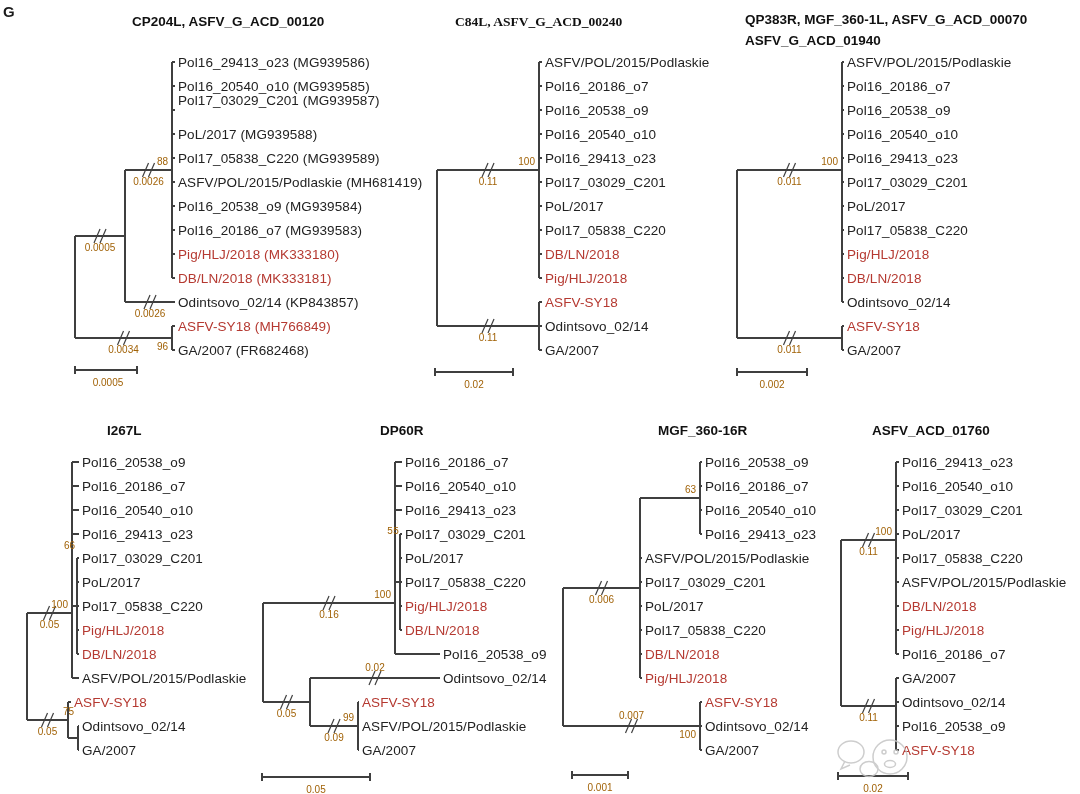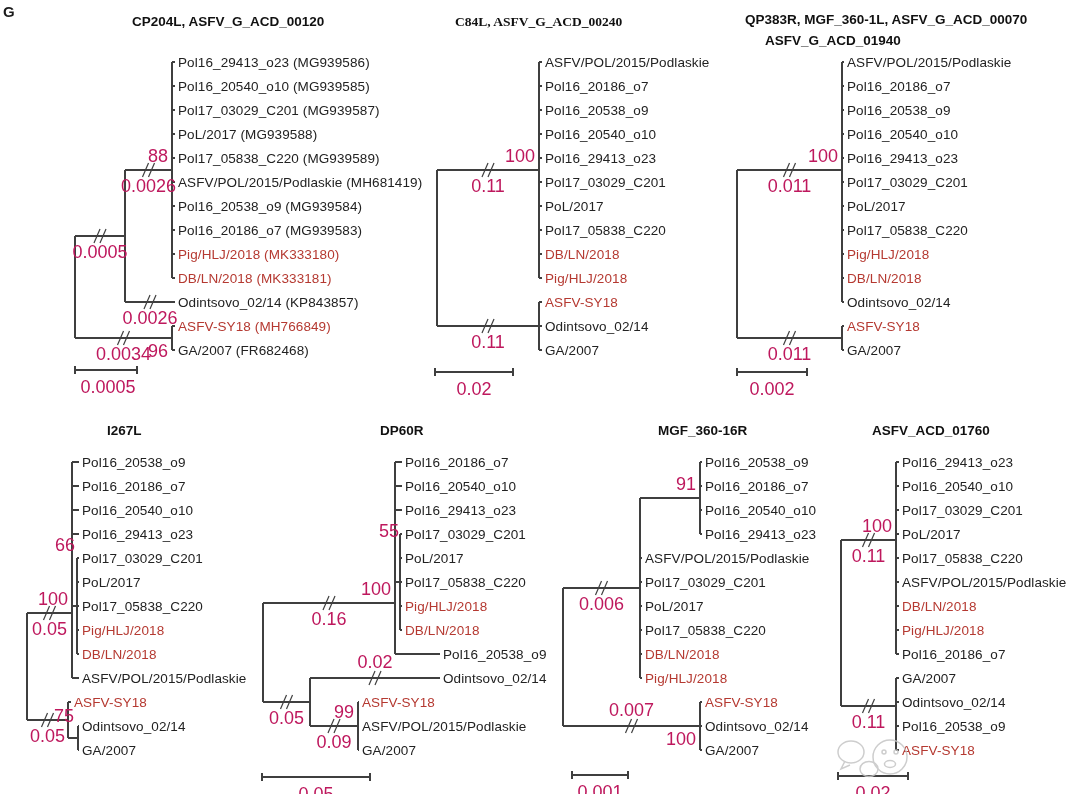--- a/index.html
+++ b/index.html
@@ -4,21 +4,21 @@
 <style>
   html,body{margin:0;padding:0;background:#fff;}
   .page{position:relative;width:1080px;height:794px;background:#ffffff;
         font-family:"Liberation Sans",sans-serif;overflow:hidden;}
   .fig-label{position:absolute;left:3px;top:3px;font-size:15px;font-weight:bold;color:#1a1a1a;}
   svg.layer{position:absolute;left:0;top:0;}
   .leaf{position:absolute;transform:translateY(-50%);font-size:13.5px;color:#222;
         white-space:nowrap;letter-spacing:.1px;}
   .leaf.red{color:#b53931;}
   .leaf.u{text-underline-offset:3px;text-decoration-thickness:1.2px;}
-  .ann{position:absolute;font-size:18px;color:#be185d;white-space:nowrap;}
+  .ann{position:absolute;font-size:10px;color:#a16207;white-space:nowrap;}
   .title{position:absolute;font-size:13.5px;font-weight:bold;color:#111;white-space:nowrap;}
   .wm-text{position:absolute;font-size:27px;font-weight:bold;letter-spacing:1px;
            color:rgba(225,225,225,0.35);-webkit-text-stroke:1.2px rgba(165,165,165,0.75);
            white-space:nowrap;}
 </style>
 </head>
 <body>
 
 <div class="page">
   <div class="fig-label">G</div>
@@ -215,21 +215,21 @@
       <line x1="841" y1="540" x2="841" y2="706" stroke="#3f3f3f" stroke-width="1.2" shape-rendering="crispEdges"></line>
       <line x1="838" y1="776" x2="908" y2="776" stroke="#3f3f3f" stroke-width="1.2" shape-rendering="crispEdges"></line>
       <line x1="838" y1="772" x2="838" y2="780" stroke="#3f3f3f" stroke-width="1.2" shape-rendering="crispEdges"></line>
       <line x1="908" y1="772" x2="908" y2="780" stroke="#3f3f3f" stroke-width="1.2" shape-rendering="crispEdges"></line>
     </svg>
 
   <div id="labels-layer">
       <div class="title" style="left: 132px; top: 14px; transform: translate(0%, 0%);">CP204L, ASFV_G_ACD_00120</div>
       <div class="leaf" style="left: 178px; top: 62px; transform: translate(0%, -50%);">Pol16_29413_o23 (MG939586)</div>
       <div class="leaf" style="left: 178px; top: 86px; transform: translate(0%, -50%);">Pol16_20540_o10 (MG939585)</div>
-      <div class="leaf" style="left: 178px; top: 110px; transform: translate(0%, -50%);">Pol17_03029_C201 (MG939587)</div>
+      <div class="leaf" style="left: 178px; top: 100px; transform: translate(0%, -50%);">Pol17_03029_C201 (MG939587)</div>
       <div class="leaf u" style="left: 178px; top: 134px; transform: translate(0%, -50%);">PoL/2017 (MG939588)</div>
       <div class="leaf" style="left: 178px; top: 158px; transform: translate(0%, -50%);">Pol17_05838_C220 (MG939589)</div>
       <div class="leaf" style="left: 178px; top: 182px; transform: translate(0%, -50%);">ASFV/POL/2015/Podlaskie (MH681419)</div>
       <div class="leaf" style="left: 178px; top: 206px; transform: translate(0%, -50%);">Pol16_20538_o9 (MG939584)</div>
       <div class="leaf" style="left: 178px; top: 230px; transform: translate(0%, -50%);">Pol16_20186_o7 (MG939583)</div>
       <div class="leaf red u" style="left: 178px; top: 254px; transform: translate(0%, -50%);">Pig/HLJ/2018 (MK333180)</div>
       <div class="leaf red u" style="left: 178px; top: 278px; transform: translate(0%, -50%);">DB/LN/2018 (MK333181)</div>
       <div class="ann" style="left: 168px; top: 167px; transform: translate(-100%, -100%);">88</div>
       <div class="ann" style="left: 148.5px; top: 176px; transform: translate(-50%, 0%);">0.0026</div>
       <div class="ann" style="left: 150px; top: 308px; transform: translate(-50%, 0%);">0.0026</div>
@@ -252,21 +252,21 @@
       <div class="leaf red u" style="left: 545px; top: 254px; transform: translate(0%, -50%);">DB/LN/2018</div>
       <div class="leaf red u" style="left: 545px; top: 278px; transform: translate(0%, -50%);">Pig/HLJ/2018</div>
       <div class="ann" style="left: 535px; top: 167px; transform: translate(-100%, -100%);">100</div>
       <div class="ann" style="left: 488px; top: 176px; transform: translate(-50%, 0%);">0.11</div>
       <div class="leaf red u" style="left: 545px; top: 302px; transform: translate(0%, -50%);">ASFV-SY18</div>
       <div class="leaf" style="left: 545px; top: 326px; transform: translate(0%, -50%);">Odintsovo_02/14</div>
       <div class="leaf u" style="left: 545px; top: 350px; transform: translate(0%, -50%);">GA/2007</div>
       <div class="ann" style="left: 488px; top: 332px; transform: translate(-50%, 0%);">0.11</div>
       <div class="ann" style="left: 474px; top: 379px; transform: translate(-50%, 0%);">0.02</div>
       <div class="title" style="left: 745px; top: 12px; transform: translate(0%, 0%);">QP383R, MGF_360-1L, ASFV_G_ACD_00070</div>
-      <div class="title" style="left: 745px; top: 33px; transform: translate(0%, 0%); margin-left: 20px;">ASFV_G_ACD_01940</div>
+      <div class="title" style="left: 745px; top: 33px; transform: translate(0%, 0%);">ASFV_G_ACD_01940</div>
       <div class="leaf" style="left: 847px; top: 62px; transform: translate(0%, -50%);">ASFV/POL/2015/Podlaskie</div>
       <div class="leaf" style="left: 847px; top: 86px; transform: translate(0%, -50%);">Pol16_20186_o7</div>
       <div class="leaf" style="left: 847px; top: 110px; transform: translate(0%, -50%);">Pol16_20538_o9</div>
       <div class="leaf" style="left: 847px; top: 134px; transform: translate(0%, -50%);">Pol16_20540_o10</div>
       <div class="leaf" style="left: 847px; top: 158px; transform: translate(0%, -50%);">Pol16_29413_o23</div>
       <div class="leaf" style="left: 847px; top: 182px; transform: translate(0%, -50%);">Pol17_03029_C201</div>
       <div class="leaf u" style="left: 847px; top: 206px; transform: translate(0%, -50%);">PoL/2017</div>
       <div class="leaf" style="left: 847px; top: 230px; transform: translate(0%, -50%);">Pol17_05838_C220</div>
       <div class="leaf red u" style="left: 847px; top: 254px; transform: translate(0%, -50%);">Pig/HLJ/2018</div>
       <div class="leaf red u" style="left: 847px; top: 278px; transform: translate(0%, -50%);">DB/LN/2018</div>
@@ -298,39 +298,39 @@
       <div class="ann" style="left: 47.5px; top: 726px; transform: translate(-50%, 0%);">0.05</div>
       <div class="title" style="left: 380px; top: 423px; transform: translate(0%, 0%);">DP60R</div>
       <div class="leaf" style="left: 405px; top: 462px; transform: translate(0%, -50%);">Pol16_20186_o7</div>
       <div class="leaf" style="left: 405px; top: 486px; transform: translate(0%, -50%);">Pol16_20540_o10</div>
       <div class="leaf" style="left: 405px; top: 510px; transform: translate(0%, -50%);">Pol16_29413_o23</div>
       <div class="leaf" style="left: 405px; top: 534px; transform: translate(0%, -50%);">Pol17_03029_C201</div>
       <div class="leaf u" style="left: 405px; top: 558px; transform: translate(0%, -50%);">PoL/2017</div>
       <div class="leaf" style="left: 405px; top: 582px; transform: translate(0%, -50%);">Pol17_05838_C220</div>
       <div class="leaf red u" style="left: 405px; top: 606px; transform: translate(0%, -50%);">Pig/HLJ/2018</div>
       <div class="leaf red u" style="left: 405px; top: 630px; transform: translate(0%, -50%);">DB/LN/2018</div>
-      <div class="ann" style="left: 399px; top: 531px; transform: translate(-100%, -50%);">55</div>
+      <div class="ann" style="left: 399px; top: 531px; transform: translate(-100%, -50%); font-family: Liberation Mono, monospace;">55</div>
       <div class="leaf" style="left: 443px; top: 654px; transform: translate(0%, -50%);">Pol16_20538_o9</div>
       <div class="ann" style="left: 391px; top: 600px; transform: translate(-100%, -100%);">100</div>
       <div class="ann" style="left: 329px; top: 609px; transform: translate(-50%, 0%);">0.16</div>
       <div class="ann" style="left: 375px; top: 673px; transform: translate(-50%, -100%);">0.02</div>
       <div class="leaf" style="left: 443px; top: 678px; transform: translate(0%, -50%);">Odintsovo_02/14</div>
       <div class="leaf red u" style="left: 362px; top: 702px; transform: translate(0%, -50%);">ASFV-SY18</div>
       <div class="leaf" style="left: 362px; top: 726px; transform: translate(0%, -50%);">ASFV/POL/2015/Podlaskie</div>
       <div class="leaf u" style="left: 362px; top: 750px; transform: translate(0%, -50%);">GA/2007</div>
       <div class="ann" style="left: 354px; top: 723px; transform: translate(-100%, -100%);">99</div>
       <div class="ann" style="left: 334px; top: 732px; transform: translate(-50%, 0%);">0.09</div>
       <div class="ann" style="left: 286.5px; top: 708px; transform: translate(-50%, 0%);">0.05</div>
       <div class="ann" style="left: 316px; top: 784px; transform: translate(-50%, 0%);">0.05</div>
       <div class="title" style="left: 658px; top: 423px; transform: translate(0%, 0%);">MGF_360-16R</div>
       <div class="leaf" style="left: 705px; top: 462px; transform: translate(0%, -50%);">Pol16_20538_o9</div>
       <div class="leaf" style="left: 705px; top: 486px; transform: translate(0%, -50%);">Pol16_20186_o7</div>
       <div class="leaf" style="left: 705px; top: 510px; transform: translate(0%, -50%);">Pol16_20540_o10</div>
       <div class="leaf" style="left: 705px; top: 534px; transform: translate(0%, -50%);">Pol16_29413_o23</div>
-      <div class="ann" style="left: 696px; top: 495px; transform: translate(-100%, -100%);">91</div>
+      <div class="ann" style="left: 696px; top: 495px; transform: translate(-100%, -100%);">63</div>
       <div class="leaf" style="left: 645px; top: 558px; transform: translate(0%, -50%);">ASFV/POL/2015/Podlaskie</div>
       <div class="leaf" style="left: 645px; top: 582px; transform: translate(0%, -50%);">Pol17_03029_C201</div>
       <div class="leaf u" style="left: 645px; top: 606px; transform: translate(0%, -50%);">PoL/2017</div>
       <div class="leaf" style="left: 645px; top: 630px; transform: translate(0%, -50%);">Pol17_05838_C220</div>
       <div class="leaf red u" style="left: 645px; top: 654px; transform: translate(0%, -50%);">DB/LN/2018</div>
       <div class="leaf red u" style="left: 645px; top: 678px; transform: translate(0%, -50%);">Pig/HLJ/2018</div>
       <div class="ann" style="left: 601.5px; top: 594px; transform: translate(-50%, 0%);">0.006</div>
       <div class="leaf red u" style="left: 705px; top: 702px; transform: translate(0%, -50%);">ASFV-SY18</div>
       <div class="leaf" style="left: 705px; top: 726px; transform: translate(0%, -50%);">Odintsovo_02/14</div>
       <div class="leaf u" style="left: 705px; top: 750px; transform: translate(0%, -50%);">GA/2007</div>

